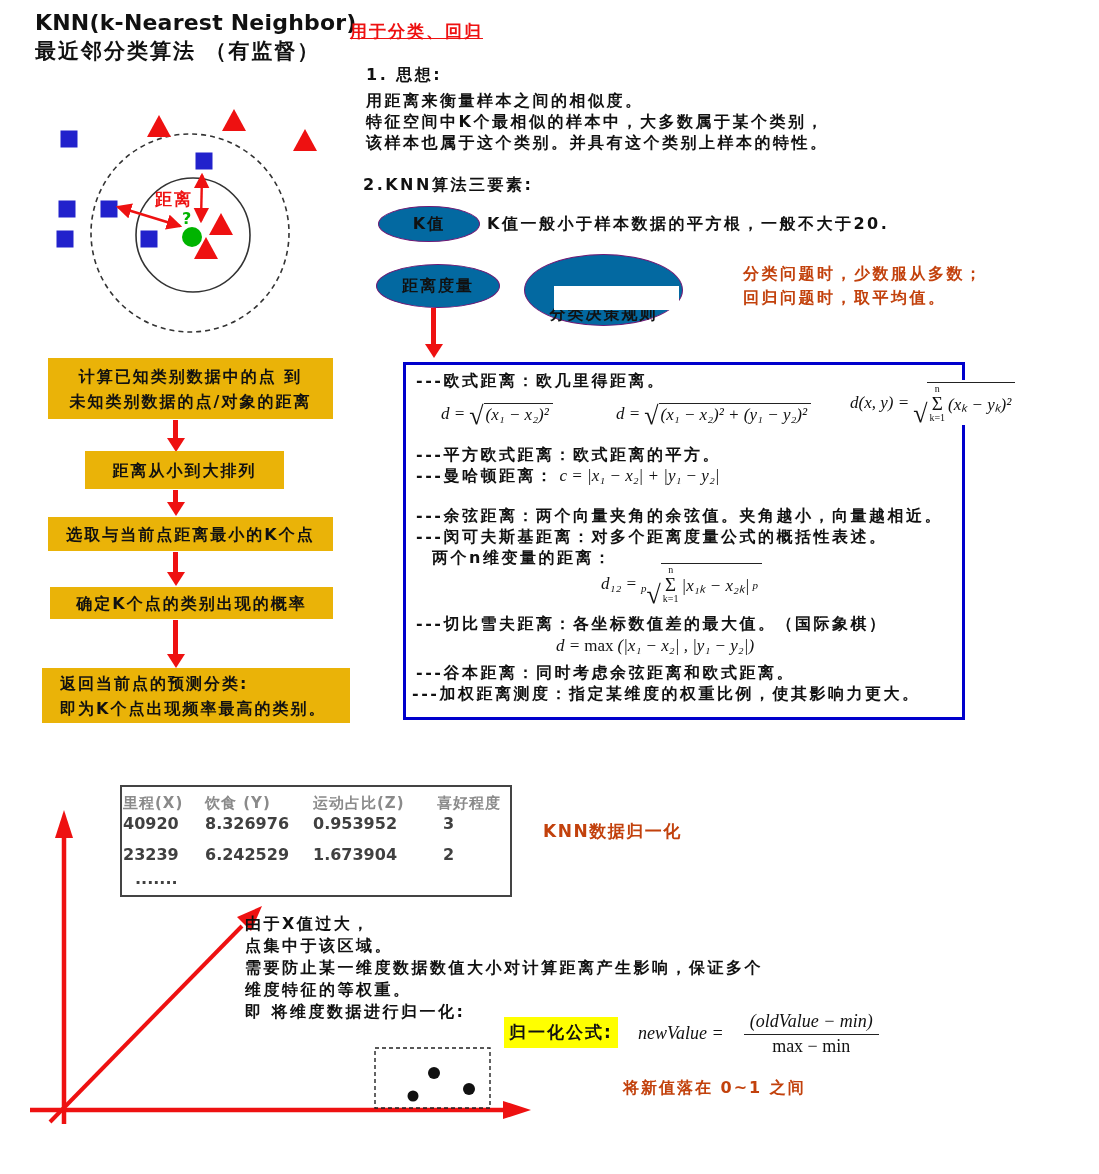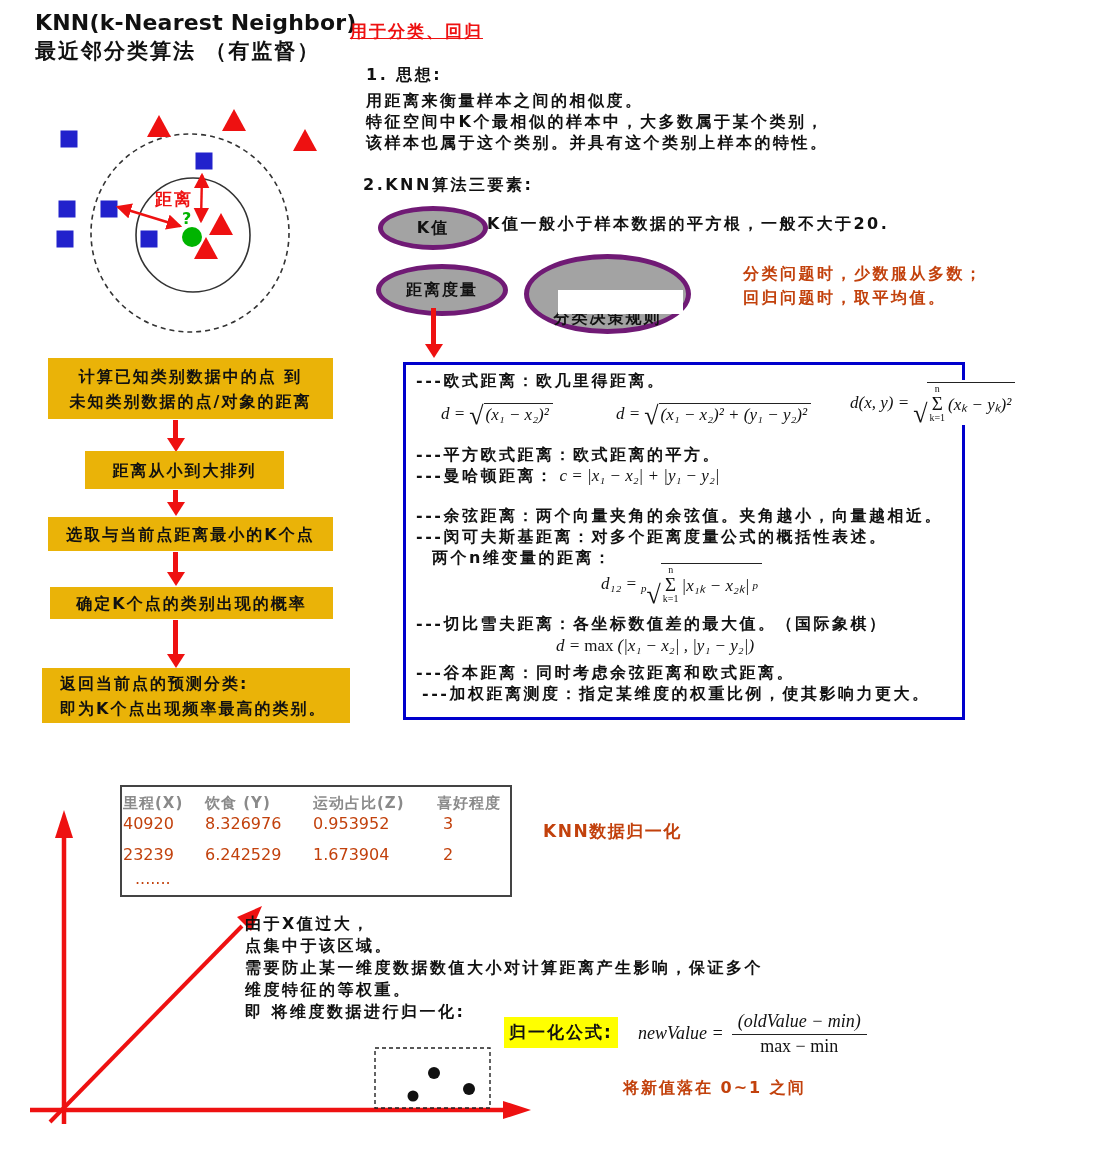--- a/index.html
+++ b/index.html
@@ -9,21 +9,21 @@
   }
   .abs{position:absolute;}
   .pre{white-space:pre-line;}
   .cn{font-size:16px;letter-spacing:2.5px;font-weight:600;line-height:21px;}
   .red{color:#c2410c;}
   
   .title{font-size:22px;font-weight:bold;letter-spacing:.2px;}
   .subtitle{font-size:21px;font-weight:600;letter-spacing:2px;}
   .tag{font-size:17px;font-weight:bold;color:#ee1111;letter-spacing:2px;}
   
-  .ellipse{background:#a3a3a3;border:5px solid #701a75;border-radius:50%;
+  .ellipse{background:#0369a1;border:1px solid #701a75;border-radius:50%;
     display:flex;align-items:center;justify-content:center;
     font-weight:700;font-size:16px;letter-spacing:2px;}
   
   .step{background:#eab308;display:flex;align-items:center;justify-content:center;
     font-weight:700;font-size:16px;letter-spacing:2px;line-height:25px;text-align:center;}
   .flow-arrow{position:absolute;width:5px;background:#ee1111;}
   .flow-arrow::after{content:"";position:absolute;left:50%;transform:translateX(-50%);
     top:100%;width:0;height:0;border:9px solid transparent;border-bottom:none;
     border-top:14px solid #ee1111;}
   
@@ -38,21 +38,21 @@
   .msum .lim{font-size:10px;}
   .msum .sig{font-size:19px;}
   .rootp{font-style:italic;font-size:11px;transform:translateY(-10px);}
   .frac{display:inline-flex;flex-direction:column;align-items:center;line-height:1.25;}
   .frac .num{border-bottom:1.6px solid #222;padding:0 6px 1px;}
   .upright{font-style:normal;}
   
   .dtable{border:2px solid #444;background:#fff;}
   .trow{display:grid;grid-template-columns:82px 108px 124px 80px;position:absolute;left:1px;right:4px;}
   .th{color:#8a8a8a;font-size:15px;font-weight:600;letter-spacing:1px;}
-  .td{color:#c2410c;font-size:16px;font-weight:400;}
+  .td{color:#404040;font-size:16px;font-weight:700;}
   .ylabel{background:#ffff00;font-weight:700;font-size:17px;letter-spacing:2px;padding:4px 5px;}
 </style>
 </head>
 <body>
 
 <div class="canvas">
 
   <div class="abs title" style="left:35px;top:10px;">KNN(k-Nearest Neighbor)</div>
   <div class="abs subtitle" style="left:35px;top:37px;">最近邻分类算法 （有监督）</div>
   <div class="abs tag" style="left:350px;top:20px;text-decoration:underline;">用于分类、回归</div>
@@ -156,21 +156,21 @@
     </div>
 
     <div class="abs cn" style="left:10px;top:248px;">---切比雪夫距离：各坐标数值差的最大值。（国际象棋）</div>
     <div class="abs fml" style="left:150px;top:271px;">
       <span>d = </span>
         <span class="upright">max</span>
         <span>(|x₁ − x₂| , |y₁ − y₂|)</span>
     </div>
 
     <div class="abs cn" style="left:10px;top:297px;">---谷本距离：同时考虑余弦距离和欧式距离。</div>
-    <div class="abs cn" style="left:16px;top:318px;">---加权距离测度：指定某维度的权重比例，使其影响力更大。</div>
+    <div class="abs cn" style="left:6px;top:318px;">---加权距离测度：指定某维度的权重比例，使其影响力更大。</div>
   </div>
 
   <div class="abs fml" style="left:842px;top:380px;background:#fff;padding:2px 8px;z-index:5;">
     <span>d(x, y) =</span>
     <span class="sqrt">
       <span class="rad">√</span>
       <span class="bar">
         <span class="msum">
           <span class="lim">n</span>
           <span class="sig">Σ</span>
@@ -241,21 +241,21 @@
   </svg>
 
   <div class="abs cn pre" style="left:245px;top:913px;line-height:22px;">由于X值过大，
 点集中于该区域。
 需要防止某一维度数据数值大小对计算距离产生影响，保证多个
 维度特征的等权重。
 即 将维度数据进行归一化:</div>
 
   <div class="abs ylabel" style="left:504px;top:1017px;">归一化公式:</div>
 
-  <div class="abs fml" style="left:638px;top:1010px;font-size:18px;gap:8px;">
+  <div class="abs fml" style="left:638px;top:1010px;font-size:18px;gap:20px;">
     <span>newValue =</span>
     <span class="frac">
       <span class="num">(oldValue − min)</span>
       <span class="upright">max − min</span>
     </span>
   </div>
 
   <div class="abs red" style="left:623px;top:1078px;font-size:16px;font-weight:700;letter-spacing:2px;">将新值落在 0~1 之间</div>
 
 </div>

